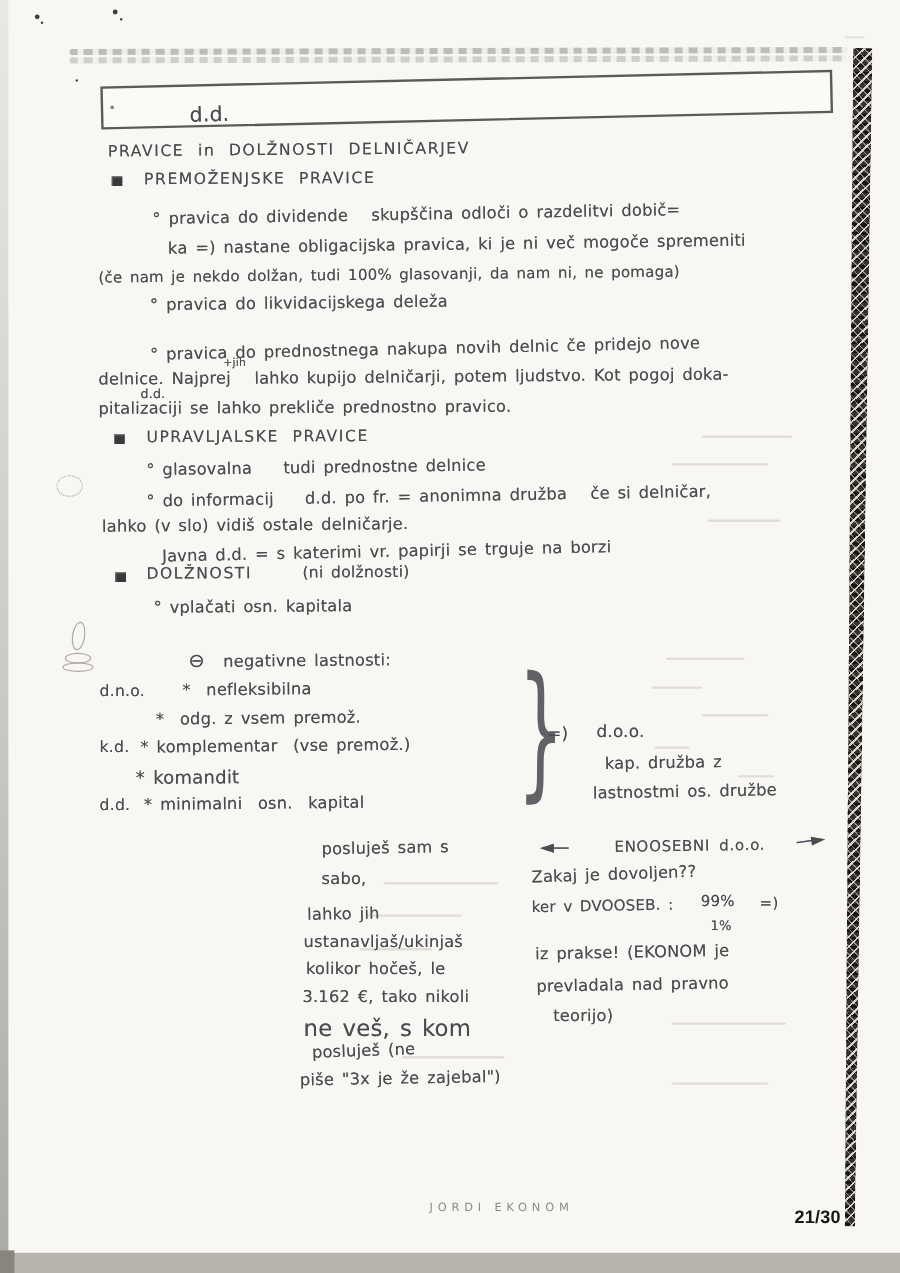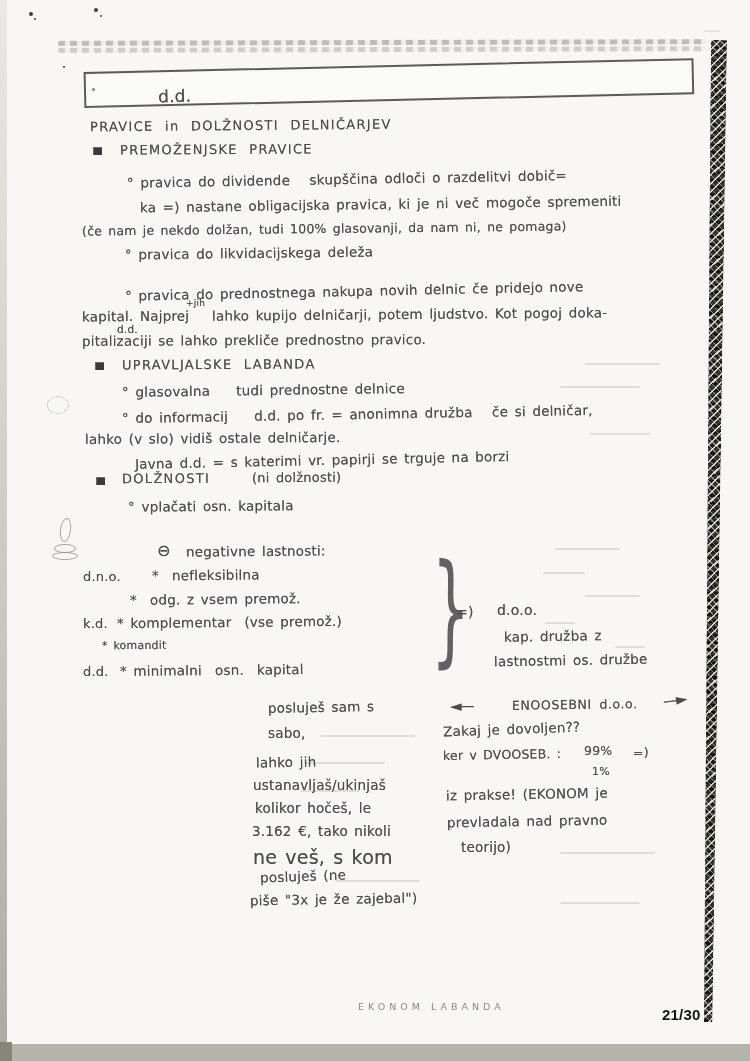--- a/index.html
+++ b/index.html
@@ -79,46 +79,46 @@
 
   <div class="hw caps" style="left:90px;top:118px;font-size:13px;transform:rotate(-.5deg)">PRAVICE in DOLŽNOSTI DELNIČARJEV</div>
 
   <div class="bullet" style="left:93px;top:147px"></div>
   <div class="hw caps" style="left:120px;top:142px;font-size:13px;transform:rotate(-.3deg)">PREMOŽENJSKE PRAVICE</div>
   <div class="hw" style="left:127px;top:171px;font-size:13.5px;transform:rotate(-1deg)">° pravica do dividende   skupščina odloči o razdelitvi dobič=</div>
   <div class="hw" style="left:140px;top:196px;font-size:13.5px;transform:rotate(-.8deg)">ka =) nastane obligacijska pravica, ki je ni več mogoče spremeniti</div>
   <div class="hw" style="left:82px;top:221px;font-size:12.5px;transform:rotate(-.6deg)">(če nam je nekdo dolžan, tudi 100% glasovanji, da nam ni, ne pomaga)</div>
   <div class="hw" style="left:125px;top:245px;font-size:13.5px;transform:rotate(-.7deg)">° pravica do likvidacijskega deleža</div>
   <div class="hw" style="left:125px;top:283px;font-size:13.5px;transform:rotate(-1.2deg)">° pravica do prednostnega nakupa novih delnic če pridejo nove</div>
-  <div class="hw" style="left:82px;top:308px;font-size:13.5px;transform:rotate(-.5deg)">kapital. Najprej</div>
+  <div class="hw" style="left:82px;top:308px;font-size:13.5px;transform:rotate(-.5deg)">delnice. Najprej</div>
   <div class="hw sup" style="left:186px;top:298px">+jih</div>
   <div class="hw sub" style="left:117px;top:323px">d.d.</div>
   <div class="hw" style="left:212px;top:306px;font-size:13.5px;transform:rotate(-.5deg)">lahko kupijo delničarji, potem ljudstvo. Kot pogoj doka-</div>
   <div class="hw" style="left:82px;top:332px;font-size:13.5px;transform:rotate(-.3deg)">pitalizaciji se lahko prekliče prednostno pravico.</div>
 
   <div class="bullet" style="left:95px;top:362px"></div>
-  <div class="hw caps" style="left:122px;top:357px;font-size:13px;transform:rotate(-.3deg)">UPRAVLJALSKE LABANDA</div>
+  <div class="hw caps" style="left:122px;top:357px;font-size:13px;transform:rotate(-.3deg)">UPRAVLJALSKE PRAVICE</div>
   <div class="hw" style="left:122px;top:382px;font-size:13.5px;transform:rotate(-.8deg)">° glasovalna    tudi prednostne delnice</div>
   <div class="hw" style="left:122px;top:406px;font-size:13.5px;transform:rotate(-1deg)">° do informacij    d.d. po fr. = anonimna družba   če si delničar,</div>
   <div class="hw" style="left:85px;top:430px;font-size:13.5px;transform:rotate(-.5deg)">lahko (v slo) vidiš ostale delničarje.</div>
   <div class="hw" style="left:135px;top:452px;font-size:13.5px;transform:rotate(-1.2deg)">Javna d.d. = s katerimi vr. papirji se trguje na borzi</div>
 
   <div class="bullet" style="left:96px;top:477px"></div>
   <div class="hw caps" style="left:122px;top:471px;font-size:13px;transform:rotate(-.3deg)">DOLŽNOSTI</div>
   <div class="hw" style="left:252px;top:470px;font-size:13px;transform:rotate(-.5deg)">(ni dolžnosti)</div>
   <div class="hw" style="left:128px;top:498px;font-size:13.5px;transform:rotate(-.5deg)">° vplačati osn. kapitala</div>
 
   <div class="hw" style="left:157px;top:541px;font-size:16px">⊖</div>
   <div class="hw" style="left:186px;top:543px;font-size:13.5px;transform:rotate(-.5deg)">negativne lastnosti:</div>
   <div class="hw" style="left:83px;top:569px;font-size:13px">d.n.o.</div>
   <div class="hw" style="left:152px;top:567px;font-size:13.5px;transform:rotate(-.6deg)">*  nefleksibilna</div>
   <div class="hw" style="left:130px;top:591px;font-size:13.5px;transform:rotate(-.6deg)">*  odg. z vsem premož.</div>
   <div class="hw" style="left:83px;top:616px;font-size:13px">k.d.</div>
   <div class="hw" style="left:117px;top:614px;font-size:13.5px;transform:rotate(-.6deg)">* komplementar  (vse premož.)</div>
-  <div class="hw" style="left:102px;top:639px;font-size:11px;transform:rotate(-.4deg)">* komandit</div>
+  <div class="hw" style="left:113px;top:639px;font-size:15px;transform:rotate(-.4deg)">* komandit</div>
   <div class="hw" style="left:83px;top:664px;font-size:13px">d.d.</div>
   <div class="hw" style="left:120px;top:662px;font-size:13.5px;transform:rotate(-.6deg)">* minimalni  osn.  kapital</div>
 
   <div class="brace" style="left:412px;top:548px">}</div>
   <div class="hw" style="left:456px;top:604px;font-size:14px">=)</div>
   <div class="hw" style="left:497px;top:602px;font-size:14px">d.o.o.</div>
   <div class="hw" style="left:504px;top:628px;font-size:13.5px;transform:rotate(-1deg)">kap. družba z</div>
   <div class="hw" style="left:494px;top:652px;font-size:13.5px;transform:rotate(-1deg)">lastnostmi os. družbe</div>
 
   <div class="hw" style="left:268px;top:699px;font-size:13.5px;transform:rotate(-1deg)">posluješ sam s</div>
@@ -135,21 +135,21 @@
   <div class="hw" style="left:253px;top:777px;font-size:13.5px">ustanavljaš/ukinjaš</div>
   <div class="hw" style="left:255px;top:800px;font-size:13.5px">kolikor hočeš, le</div>
   <div class="hw" style="left:446px;top:786px;font-size:13.5px;transform:rotate(-1deg)">iz prakse! (EKONOM je</div>
   <div class="hw" style="left:252px;top:823px;font-size:13.5px">3.162 €, tako nikoli</div>
   <div class="hw" style="left:447px;top:813px;font-size:13.5px;transform:rotate(-1deg)">prevladala nad pravno</div>
   <div class="hw" style="left:253px;top:846px;font-size:19px">ne veš, s kom</div>
   <div class="hw" style="left:461px;top:839px;font-size:13.5px">teorijo)</div>
   <div class="hw" style="left:260px;top:868px;font-size:13.5px;transform:rotate(-2deg)">posluješ (ne</div>
   <div class="hw" style="left:250px;top:891px;font-size:13.5px;transform:rotate(-1deg)">piše "3x je že zajebal")</div>
 
-  <div class="brand" style="left:358px;top:1001px">EKONOM LABANDA</div>
+  <div class="brand" style="left:358px;top:1001px">JORDI EKONOM</div>
   <div class="footer-bold" style="left:662px;top:1006px">21/30</div>
 
   <div class="ruled" style="left:704px;top:30px;width:16px;opacity:.8"></div>
   <div id="ornament"></div>
   <div id="edge-bottom"></div>
   <div id="edge-bottom-corner"></div>
 
 </div>
 
 </body></html>

